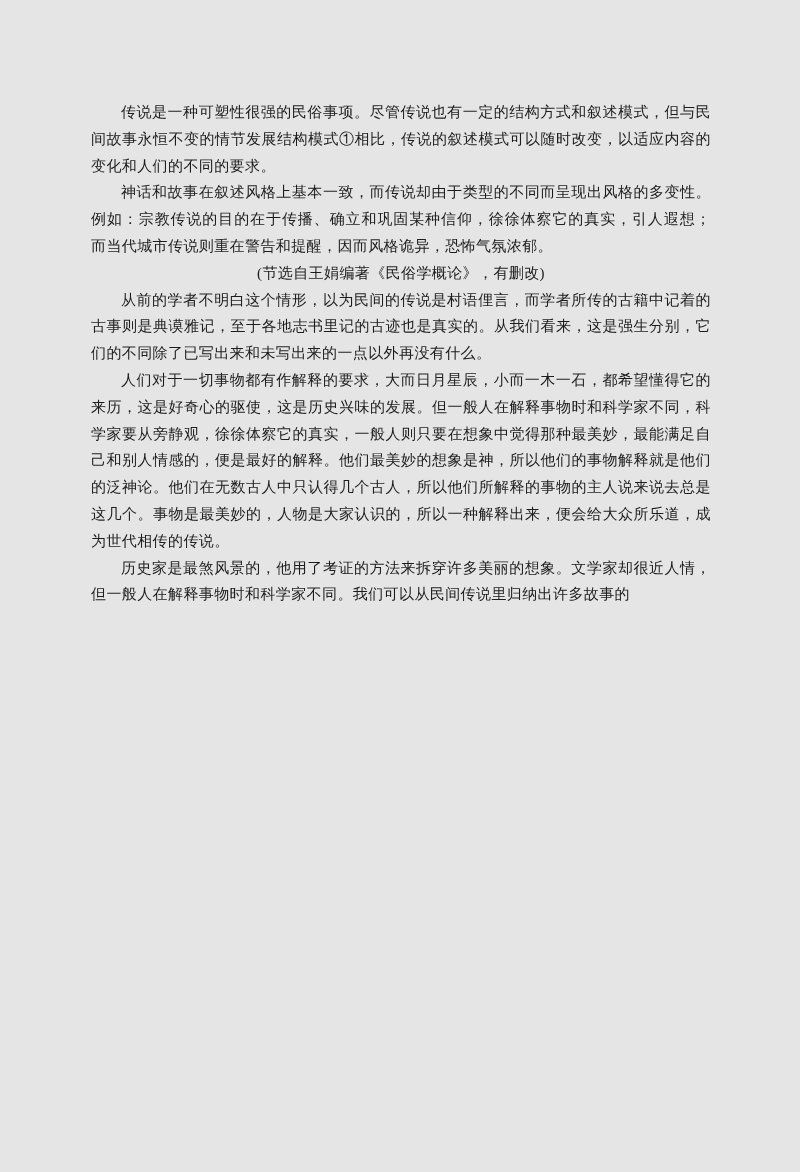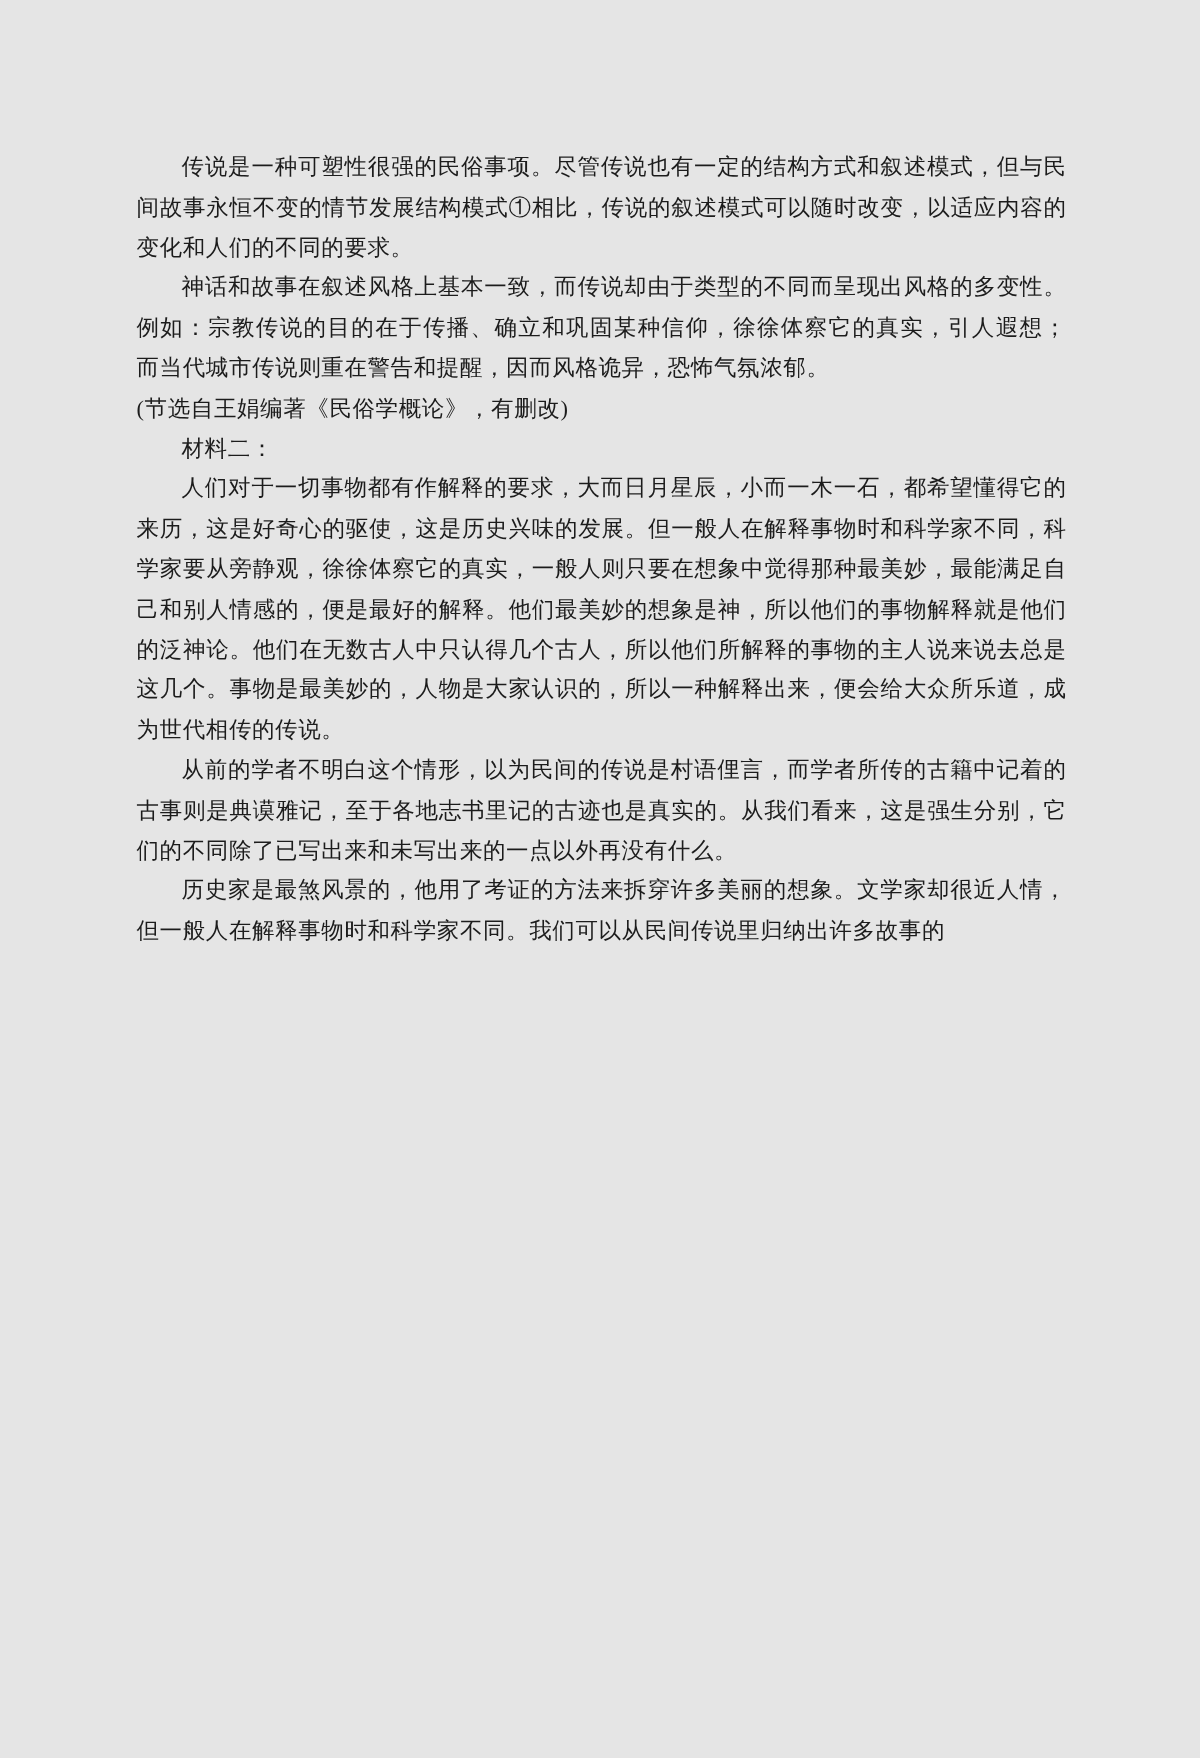--- a/index.html
+++ b/index.html
@@ -26,30 +26,29 @@
     letter-spacing: 0.4px;
     text-align: justify;
     text-justify: inter-ideograph;
   }
   .para {
     margin: 0;
     padding: 0;
     text-indent: 2em;
   }
   .para.right {
-    text-align: left;
+    text-align: center;
     text-indent: 0;
   }
 </style>
 </head>
 <body>
 
 <div class="page">
   <div class="text-block">
       <p class="para">传说是一种可塑性很强的民俗事项。尽管传说也有一定的结构方式和叙述模式，但与民间故事永恒不变的情节发展结构模式①相比，传说的叙述模式可以随时改变，以适应内容的变化和人们的不同的要求。</p>
       <p class="para">神话和故事在叙述风格上基本一致，而传说却由于类型的不同而呈现出风格的多变性。例如：宗教传说的目的在于传播、确立和巩固某种信仰，徐徐体察它的真实，引人遐想；  而当代城市传说则重在警告和提醒，因而风格诡异，恐怖气氛浓郁。</p>
       <p class="para right">(节选自王娟编著《民俗学概论》，有删改)</p>
-      <p class="para">材料二：</p>
+      <p class="para">从前的学者不明白这个情形，以为民间的传说是村语俚言，而学者所传的古籍中记着的古事则是典谟雅记，至于各地志书里记的古迹也是真实的。从我们看来，这是强生分别，它们的不同除了已写出来和未写出来的一点以外再没有什么。</p>
       <p class="para">人们对于一切事物都有作解释的要求，大而日月星辰，小而一木一石，都希望懂得它的来历，这是好奇心的驱使，这是历史兴味的发展。但一般人在解释事物时和科学家不同，科学家要从旁静观，徐徐体察它的真实，一般人则只要在想象中觉得那种最美妙，最能满足自己和别人情感的，便是最好的解释。他们最美妙的想象是神，所以他们的事物解释就是他们的泛神论。他们在无数古人中只认得几个古人，所以他们所解释的事物的主人说来说去总是这几个。事物是最美妙的，人物是大家认识的，所以一种解释出来，便会给大众所乐道，成为世代相传的传说。</p>
-      <p class="para">从前的学者不明白这个情形，以为民间的传说是村语俚言，而学者所传的古籍中记着的古事则是典谟雅记，至于各地志书里记的古迹也是真实的。从我们看来，这是强生分别，它们的不同除了已写出来和未写出来的一点以外再没有什么。</p>
       <p class="para">历史家是最煞风景的，他用了考证的方法来拆穿许多美丽的想象。文学家却很近人情，但一般人在解释事物时和科学家不同。我们可以从民间传说里归纳出许多故事的</p>
     </div>
 </div>
 
 </body></html>

